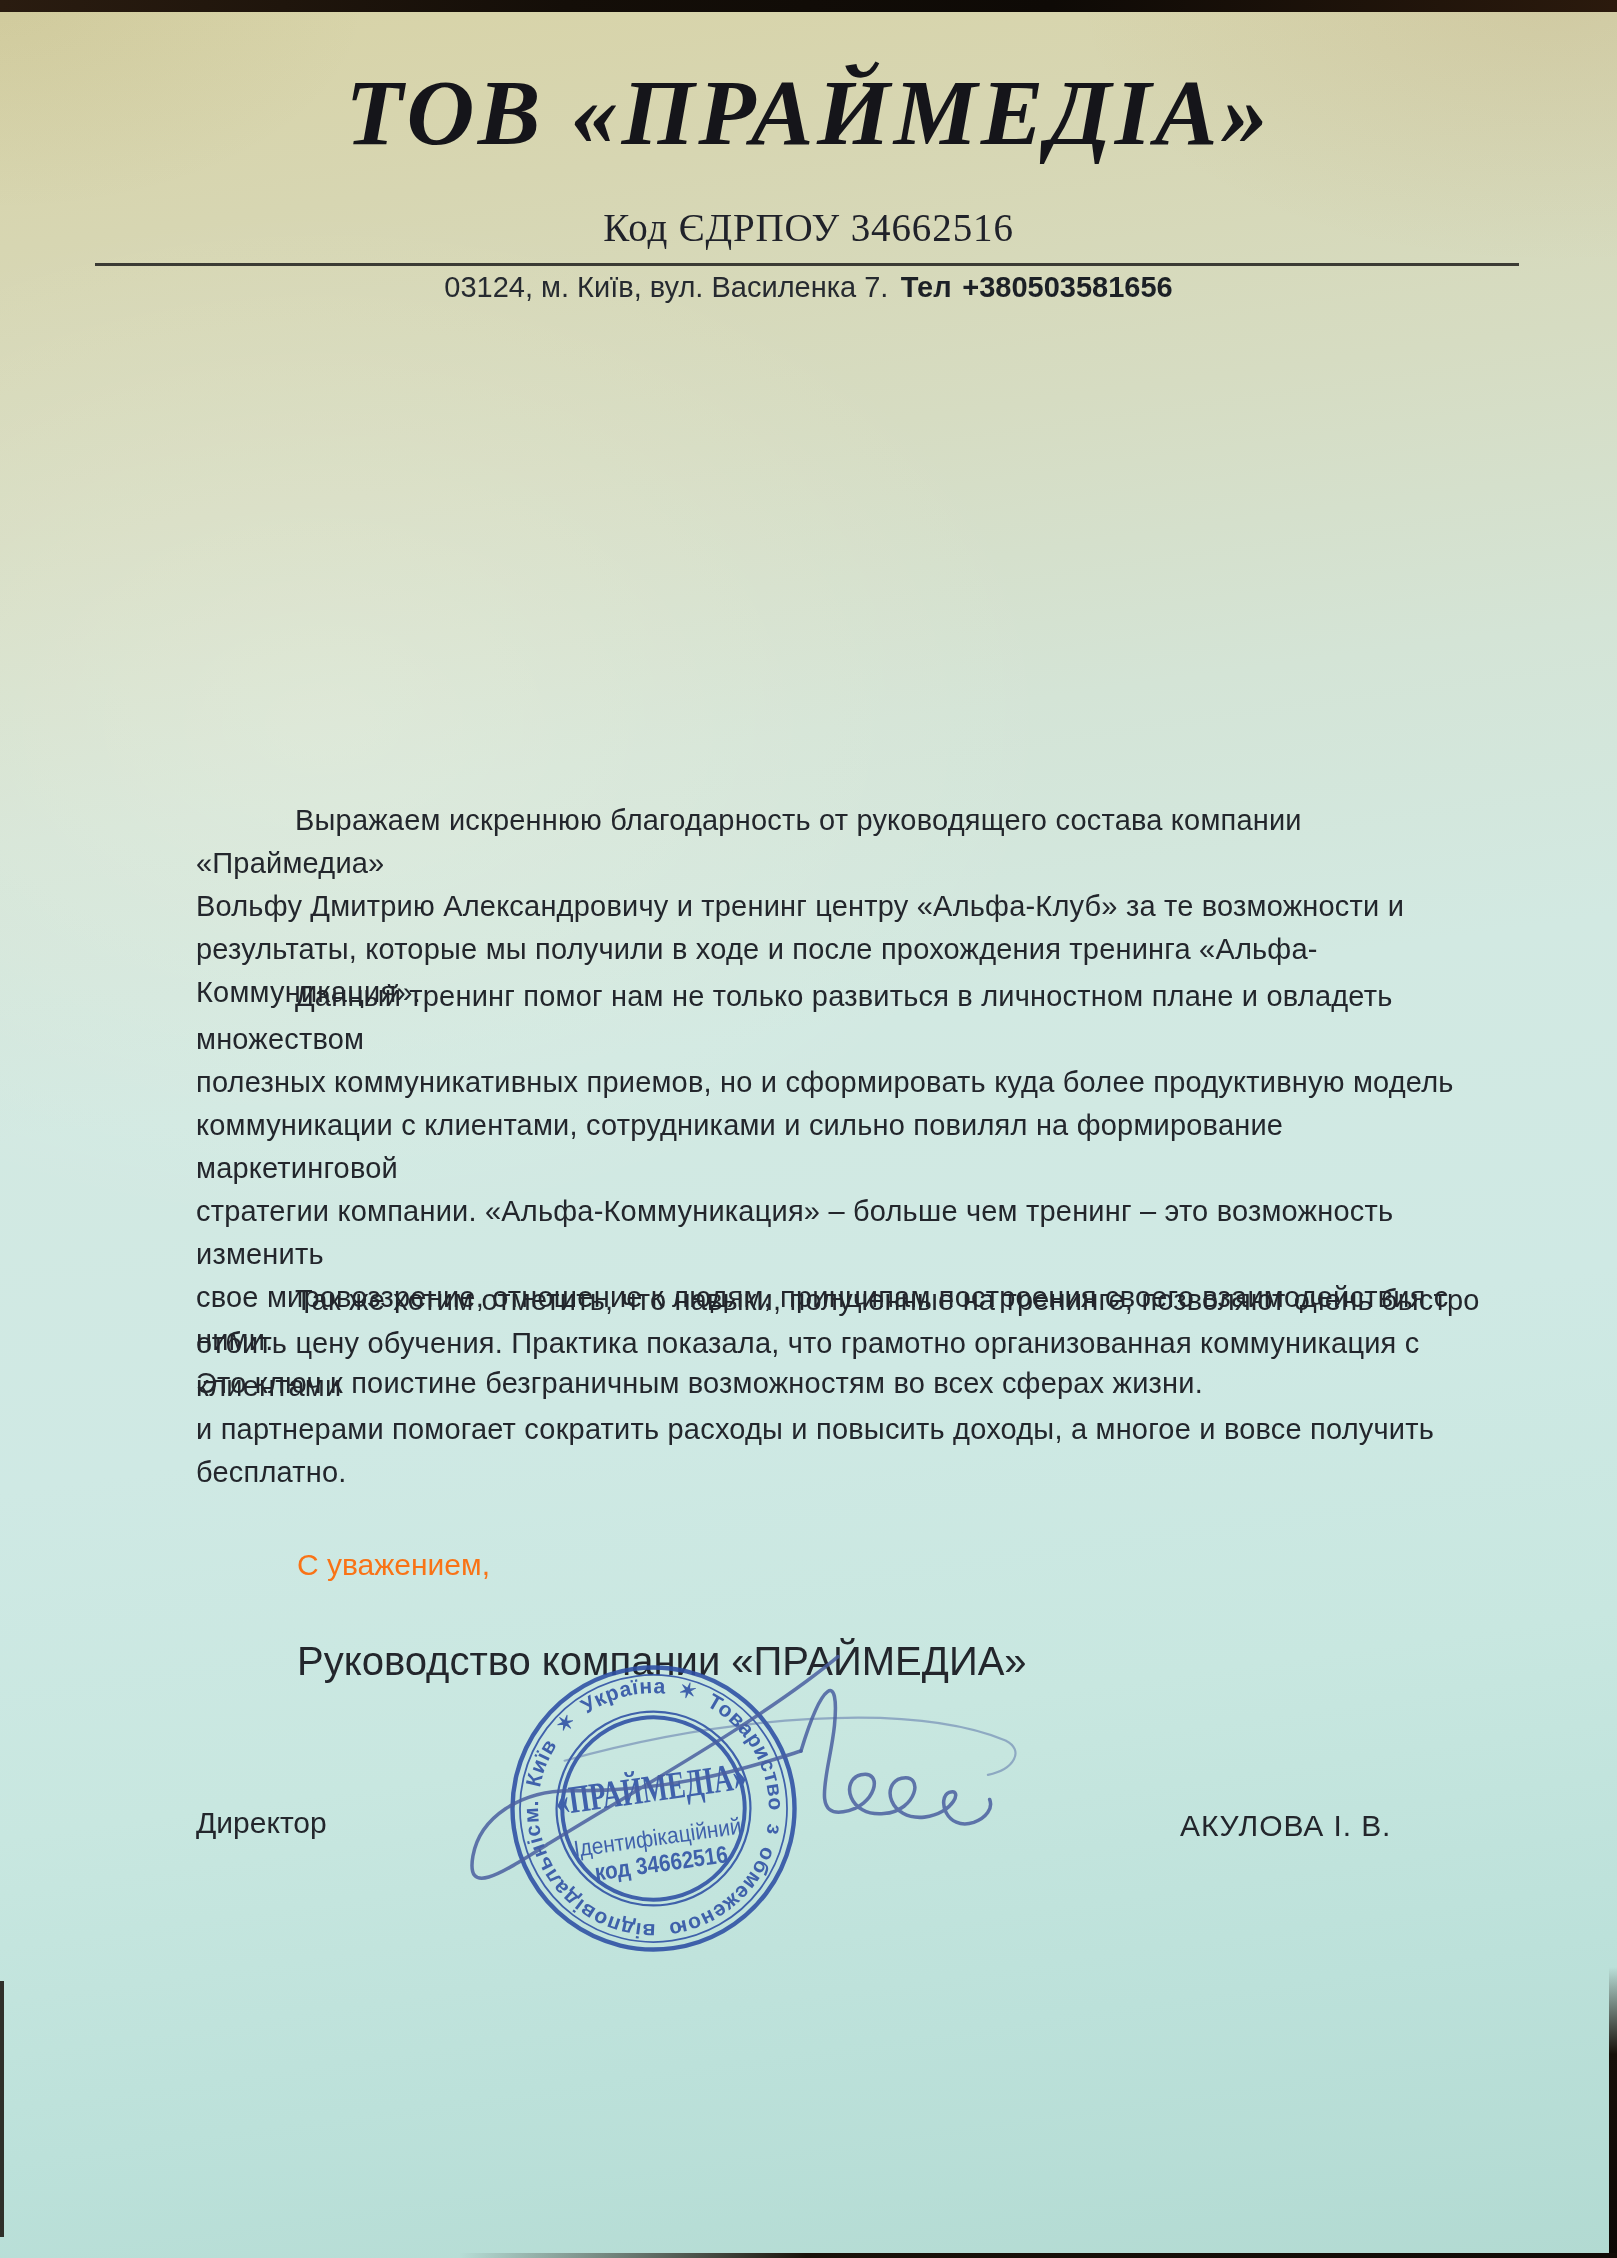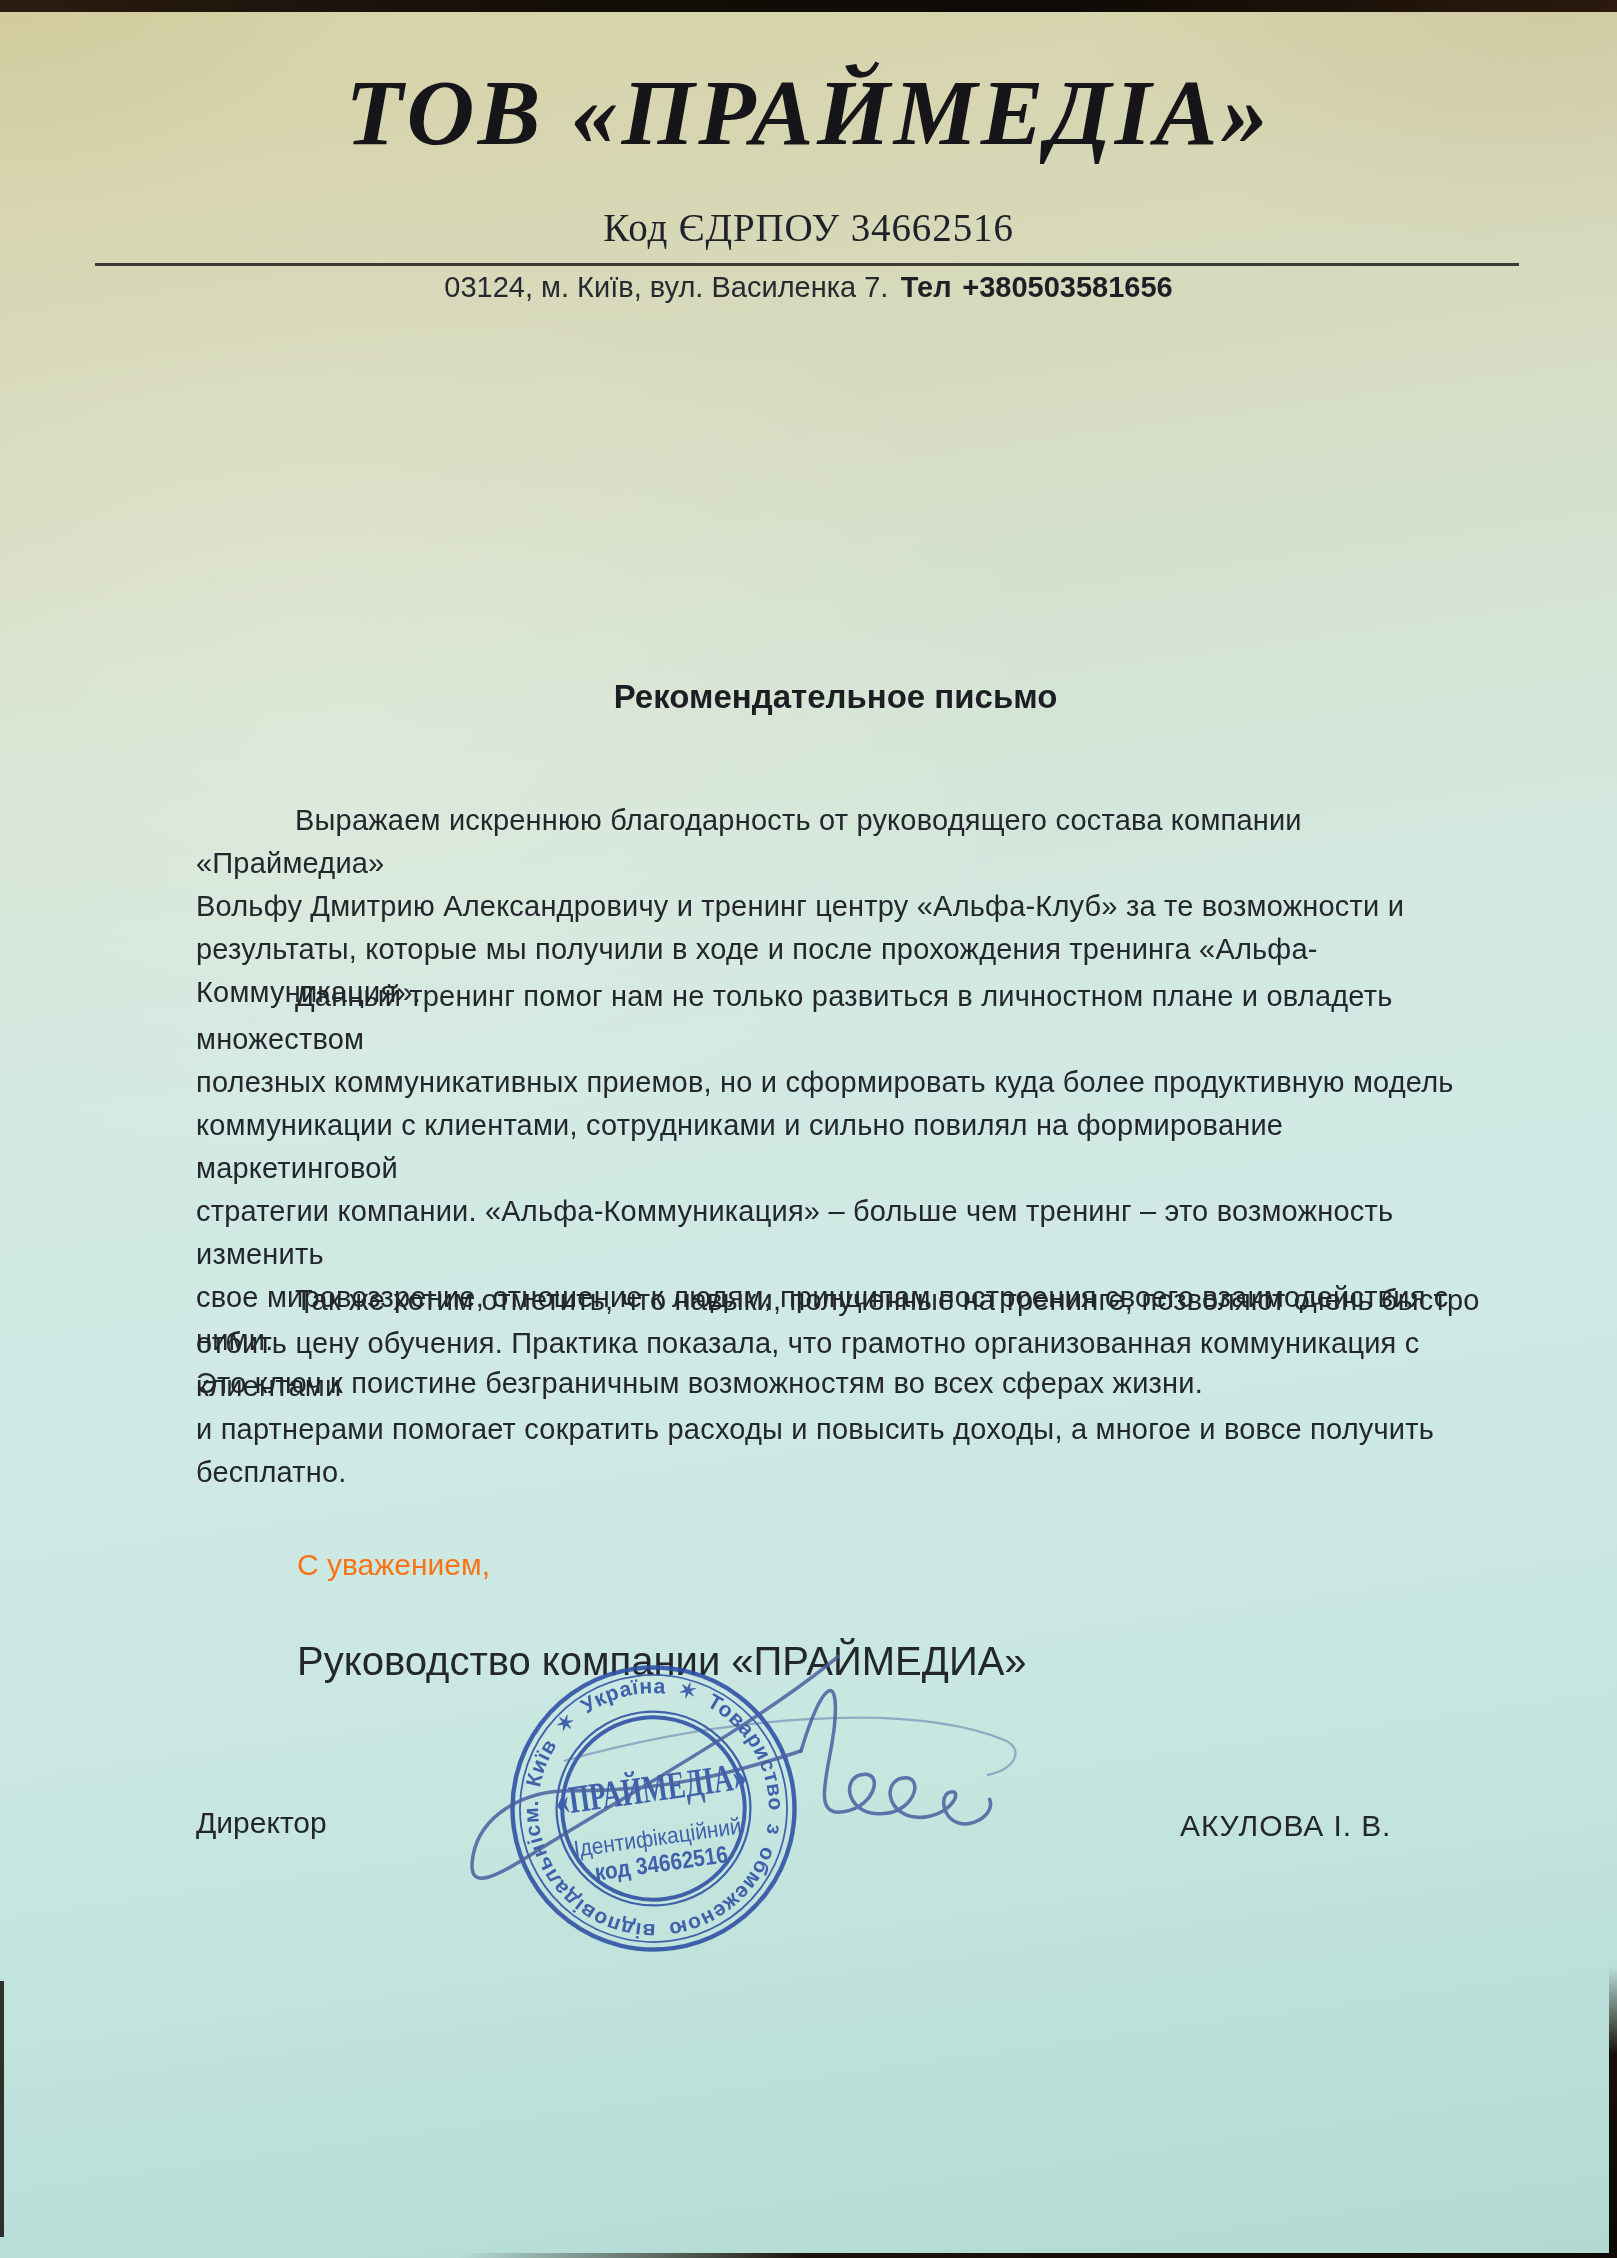--- a/index.html
+++ b/index.html
@@ -62,21 +62,20 @@
 <div id="page">
   <div id="paper"></div>
 
   <div id="company-name" class="abs center">ТОВ «ПРАЙМЕДІА»</div>
   <div id="edrpou-line" class="abs center">Код ЄДРПОУ 34662516</div>
   <div id="rule" class="abs"></div>
   <div id="address-line" class="abs center">
     <span>03124, м. Київ, вул. Василенка 7.</span><span class="bold"><span>Тел</span><span class="num">+380503581656</span></span>
   </div>
 
-  <div id="letter-title" class="abs">Рекомендательное письмо</div>
   <div id="para-1" class="abs para">Выражаем искреннюю благодарность от руководящего состава компании «Праймедиа»
 Вольфу Дмитрию Александровичу и тренинг центру «Альфа-Клуб» за те возможности и
 результаты, которые мы получили в ходе и после прохождения тренинга «Альфа-Коммуникация».</div>
   <div id="para-2" class="abs para">Данный тренинг помог нам не только развиться в личностном плане и овладеть множеством
 полезных коммуникативных приемов, но и сформировать куда более продуктивную модель
 коммуникации с клиентами, сотрудниками и сильно повилял на формирование маркетинговой
 стратегии компании. «Альфа-Коммуникация» – больше чем тренинг – это возможность изменить
 свое мировоззрение, отношение к людям, принципам построения своего взаимодействия с ними.
 Это ключ к поистине безграничным возможностям во всех сферах жизни.</div>
   <div id="para-3" class="abs para">Так же хотим отметить, что навыки, полученные на тренинге, позволяют очень быстро

